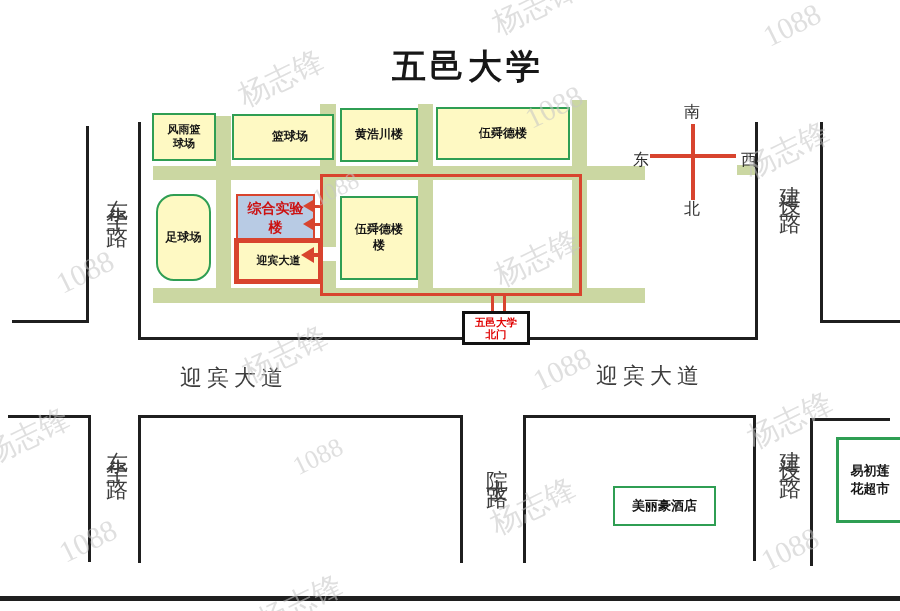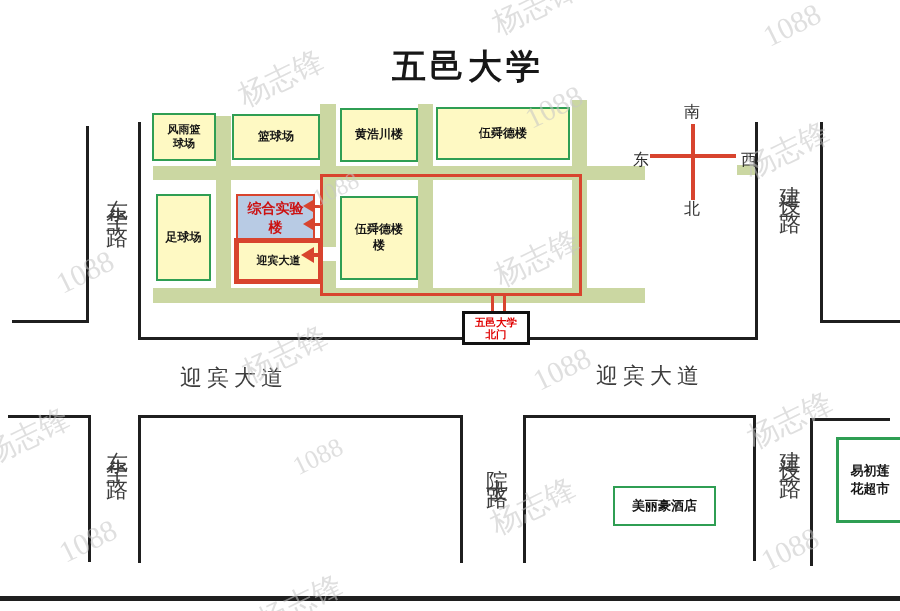--- a/index.html
+++ b/index.html
@@ -63,27 +63,27 @@
   <div class="line" style="left:523px;top:415px;width:3px;height:148px;"></div>
   <div class="line" style="left:523px;top:415px;width:233px;height:3px;"></div>
   <div class="line" style="left:753px;top:415px;width:3px;height:146px;"></div>
   <div class="line" style="left:810px;top:418px;width:3px;height:148px;"></div>
   <div class="line" style="left:810px;top:418px;width:80px;height:3px;"></div>
   <div class="line" style="left:0px;top:596px;width:900px;height:5px;"></div>
 
   <div class="bldg" style="left:152px;top:113px;width:60px;height:44px;font-size:11px;">
     <span>风雨篮
 球场</span></div>
-  <div class="bldg" style="left:232px;top:114px;width:84px;height:42px;font-size:12px;">
+  <div class="bldg" style="left:232px;top:114px;width:84px;height:42px;font-size:12px;padding-left:14px;">
     <span>篮球场</span></div>
   <div class="bldg" style="left:340px;top:108px;width:74px;height:50px;font-size:12px;">
     <span>黄浩川楼</span></div>
   <div class="bldg" style="left:436px;top:107px;width:130px;height:49px;font-size:12px;">
     <span>伍舜德楼</span></div>
-  <div class="bldg" style="left:156px;top:194px;width:51px;height:83px;font-size:12px;">
+  <div class="bldg" style="left:156px;top:194px;width:51px;height:83px;font-size:12px;border-radius:18px;">
     <span>足球场</span></div>
   <div class="bldg blue" style="left:236px;top:194px;width:75px;height:43px;font-size:14px;">
     <span>综合实验
 楼</span></div>
   <div class="bldg redbox" style="left:234px;top:238px;width:79px;height:36px;font-size:11px;">
     <span>迎宾大道</span></div>
   <div class="bldg" style="left:340px;top:196px;width:74px;height:80px;font-size:12px;">
     <span>伍舜德楼
 楼</span></div>
 

